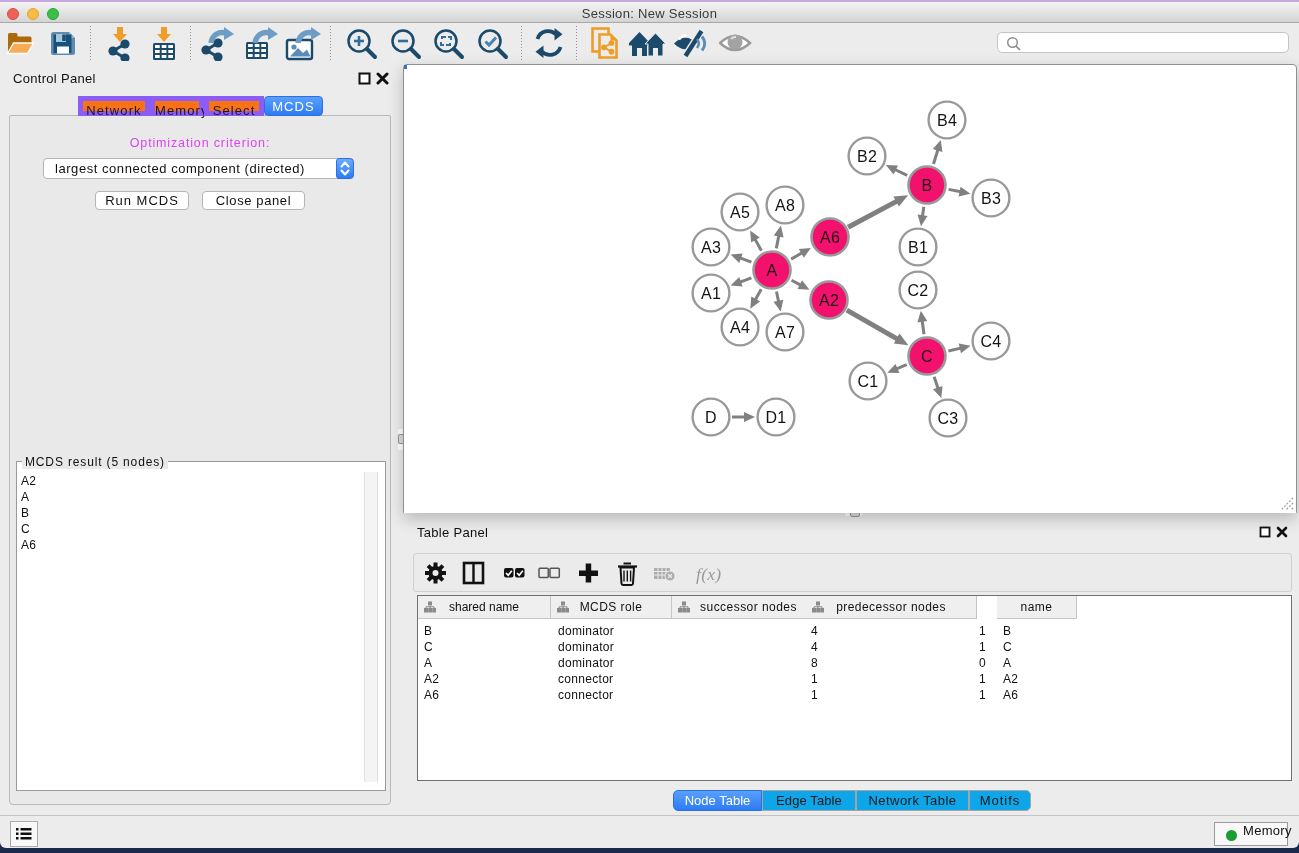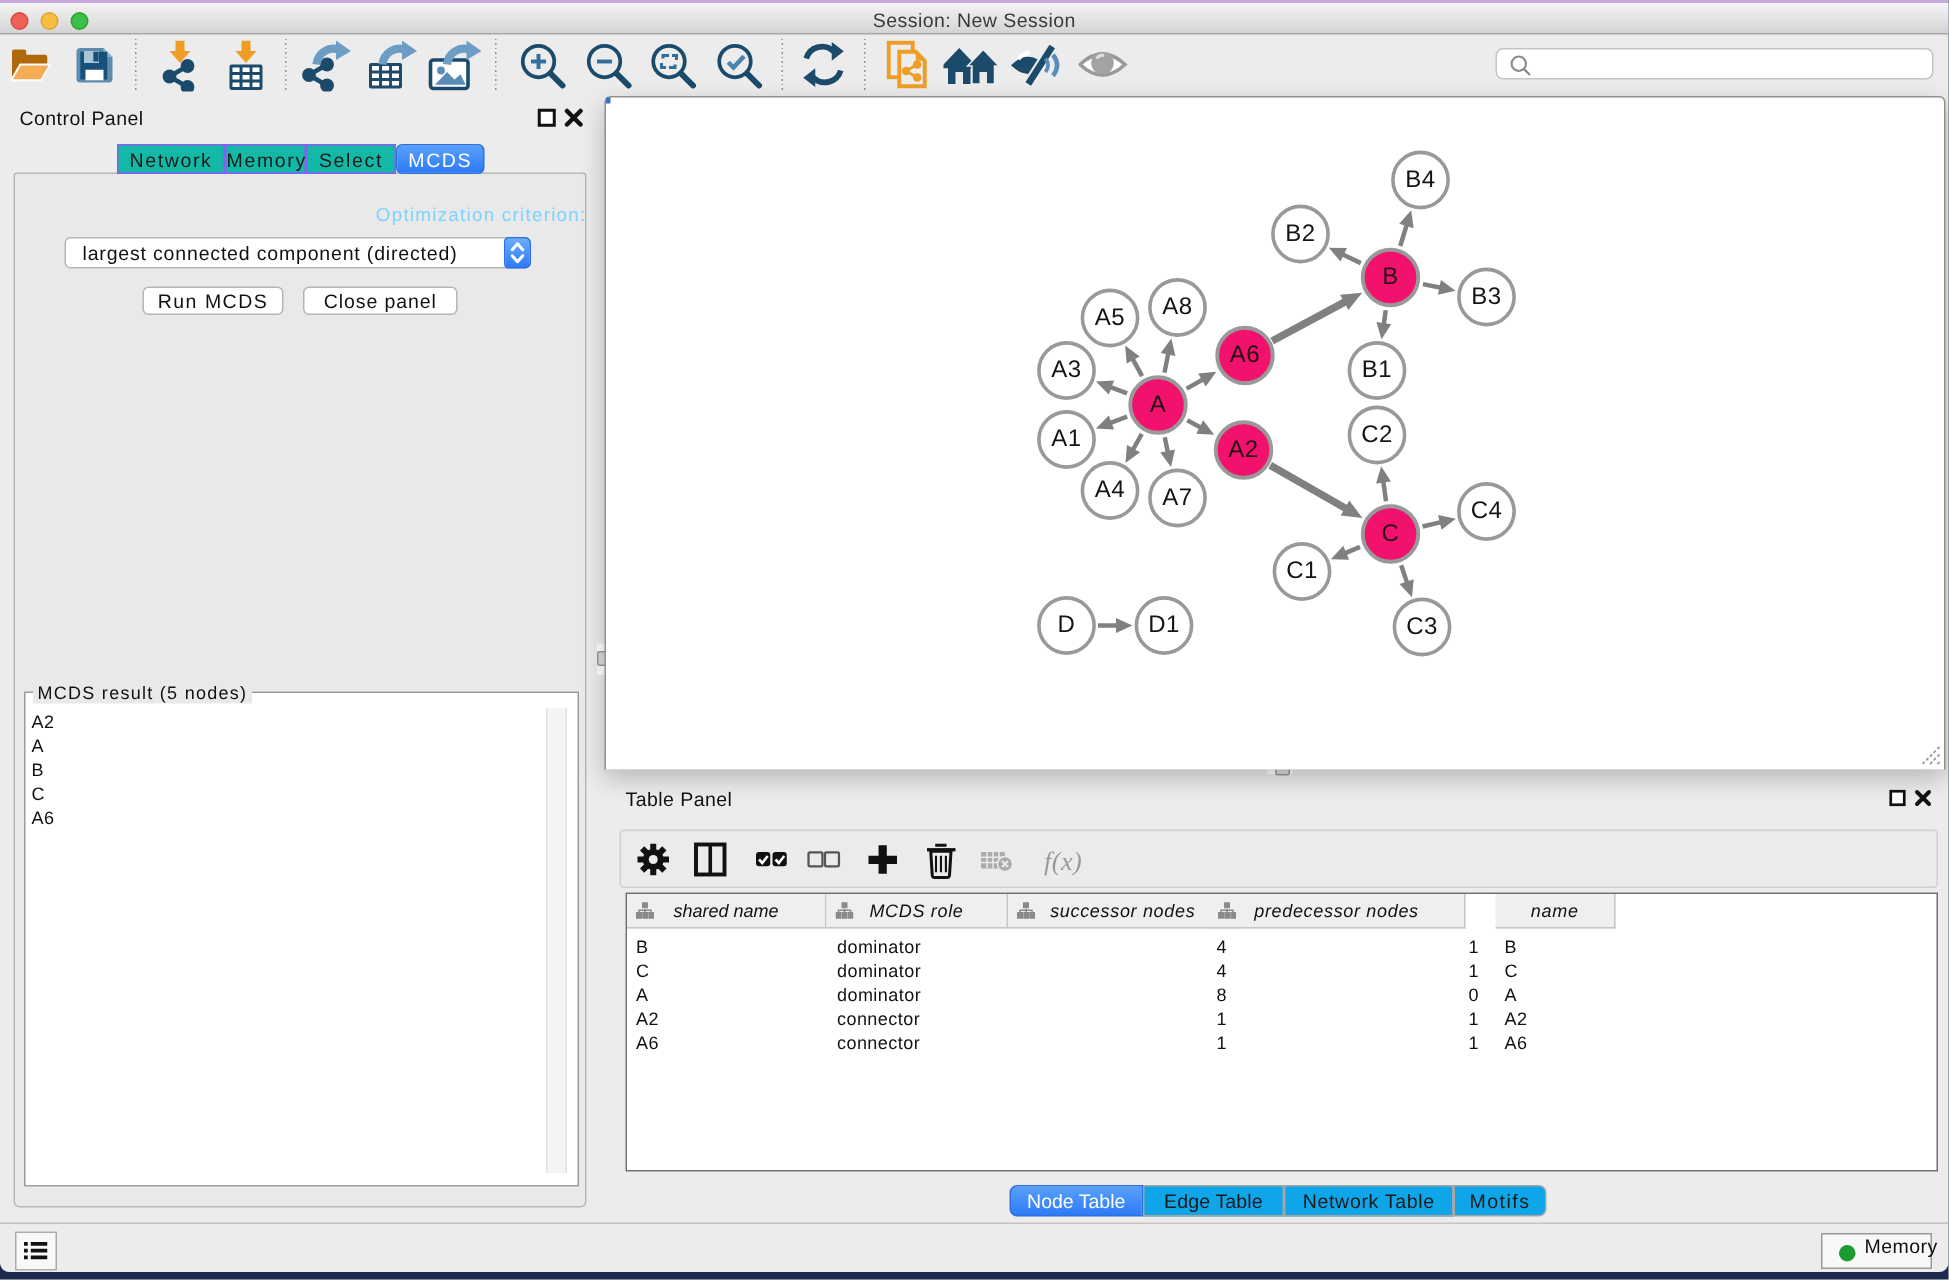--- a/index.html
+++ b/index.html
@@ -6,39 +6,39 @@
 .abs { position:absolute; }
 #purple { position:absolute; left:0; top:0; width:1299px; height:3px; background:#c5a8de; }
 #appbg { position:absolute; left:0; top:2px; width:1299px; height:846px; background:#ececec; border-radius:0 0 6px 6px; }
 #titlebar { position:absolute; left:0; top:2px; width:1299px; height:21px; background:linear-gradient(#f4f4f4,#d4d4d4); border-bottom:1px solid #a8a8a8; }
 .tl { position:absolute; border-radius:50%; }
 #title { position:absolute; left:0; top:4px; width:100%; text-align:center; font-size:13px; color:#3a3a3a; }
 .sep { position:absolute; top:26px; height:34px; width:1px; background-image:repeating-linear-gradient(#909090 0 1px, transparent 1px 3px); }
 #searchbox { position:absolute; left:997px; top:32px; width:292px; height:21px; background:#fff; border:1px solid #c4c4c4; border-radius:5px; }
 #cp-title { position:absolute; left:13px; top:71px; font-size:13px; color:#111; }
 #cp-pane { position:absolute; left:9px; top:115px; width:382px; height:690px; background:#e9e9e9; border:1px solid #b9b9b9; border-radius:2px 2px 4px 4px; }
-.tab { position:absolute; top:96px; height:20px; background:#14b8a6; border:1px solid #8b5cf6; font-size:13px; color:#1a1a1a; text-align:center; line-height:19px; z-index:3; letter-spacing:1.1px; }
+.tab { position:absolute; top:96px; height:20px; background:#f97316; border:5px solid #8b5cf6; font-size:13px; color:#1a1a1a; text-align:center; line-height:19px; z-index:3; letter-spacing:1.1px; }
 #tab-mcds { background:linear-gradient(#59a0fc,#2d7bf6); color:#fff; border:1px solid #2d6fe0; border-radius:4px; }
-#opt-label { position:absolute; left:9px; top:136px; width:382px; text-align:right; font-size:12.5px; color:#7dd3fc; letter-spacing:0.85px; }
+#opt-label { position:absolute; left:9px; top:136px; width:382px; text-align:center; font-size:12.5px; color:#d946ef; letter-spacing:0.85px; }
 #dropdown { position:absolute; left:43px; top:158px; width:311px; height:21px; background:#fff; border:1px solid #b5b5b5; border-radius:4px; font-size:13px; color:#111; }
 #dd-btn { position:absolute; right:-1px; top:-1px; width:18px; height:21px; background:linear-gradient(#6aacfd,#2e7bf7); border-radius:3px 4px 4px 3px; border:1px solid #2d6fe0;}
 .btn { position:absolute; top:191px; height:19px; background:#fff; border:1px solid #b5b5b5; border-radius:4px; font-size:13px; color:#111; text-align:center; line-height:17px; }
 #fieldset { position:absolute; left:16px; top:461px; width:370px; height:330px; border:1px solid #9a9a9a; background:#fff; }
 #fs-legend { position:absolute; left:5px; top:-7px; background:#e9e9e9; font-size:12px; color:#111; padding:0 3px; letter-spacing:0.85px; }
 #fs-items { position:absolute; left:4px; top:11px; font-size:12px; color:#111; line-height:16px; }
 #fs-scroll { position:absolute; right:7px; top:10px; width:14px; height:310px; background:#f4f4f4; border-left:1px solid #e0e0e0; border-right:1px solid #e0e0e0; }
 
 #nw { position:absolute; left:403px; top:64px; width:894px; height:449px; background:#fff; border:1px solid #8f8f8f; box-shadow:0 6px 16px rgba(0,0,0,0.22); border-radius:4px 4px 0 0; }
 #nw-titlebar { position:absolute; left:0; top:0; width:100%; height:21px; background:linear-gradient(#f5f5f5,#d3d3d3); border-bottom:1px solid #ababab; border-radius:4px 4px 0 0; }
 #nw-title { position:absolute; left:0; top:4px; width:100%; text-align:center; font-size:13px; color:#3a3a3a; }
 #nw-canvas { position:absolute; left:0px; top:22px; width:892px; height:426px; background:#fff; }
 #tp-title { position:absolute; left:417px; top:525px; font-size:13px; color:#111; }
 #tp-toolbar { position:absolute; left:413px; top:553px; width:879px; height:39px; background:#ebebeb; border:1px solid #d0d0d0; border-radius:3px; }
 #tp-table { position:absolute; left:417px; top:595px; width:875px; height:186px; background:#fff; border:1px solid #707070; }
-.th { position:absolute; top:0; height:23px; background:#efefef; border-right:1px solid #c6c6c6; border-bottom:1px solid #c6c6c6; font-size:12px; color:#111; text-align:center; line-height:22px;font-style:italic; }
+.th { position:absolute; top:0; height:23px; background:#efefef; border-right:1px solid #c6c6c6; border-bottom:1px solid #c6c6c6; font-size:12px; color:#111; text-align:center; line-height:22px; }
 .cell { position:absolute; font-size:12px; color:#111; line-height:16px; height:16px; }
 .num { text-align:right; }
 .btab { position:absolute; top:790px; height:21px; background:#0ea5e9; border:1px solid #a5a5a5; font-size:13px; color:#1a1a1a; text-align:center; line-height:19px; }
 #btab-sel { background:linear-gradient(#59a0fc,#2d7bf6); color:#fff; border:1px solid #2d6fe0; }
 #statusline { position:absolute; left:0; top:815px; width:1299px; height:1px; background:#c4c4c4; }
 #listbtn { position:absolute; left:10px; top:821px; width:28px; height:26px; background:#f8f8f8; border:1px solid #ababab; }
 #membtn { position:absolute; left:1214px; top:822px; width:74px; height:24px; background:#f8f8f8; border:1px solid #9a9a9a; font-size:13px; color:#111; }
 #memdot { position:absolute; left:11px; top:7px; width:11px; height:11px; border-radius:50%; background:#1a9c33; }
 #memtxt { position:absolute; left:28px; top:0; }
 </style></head>

